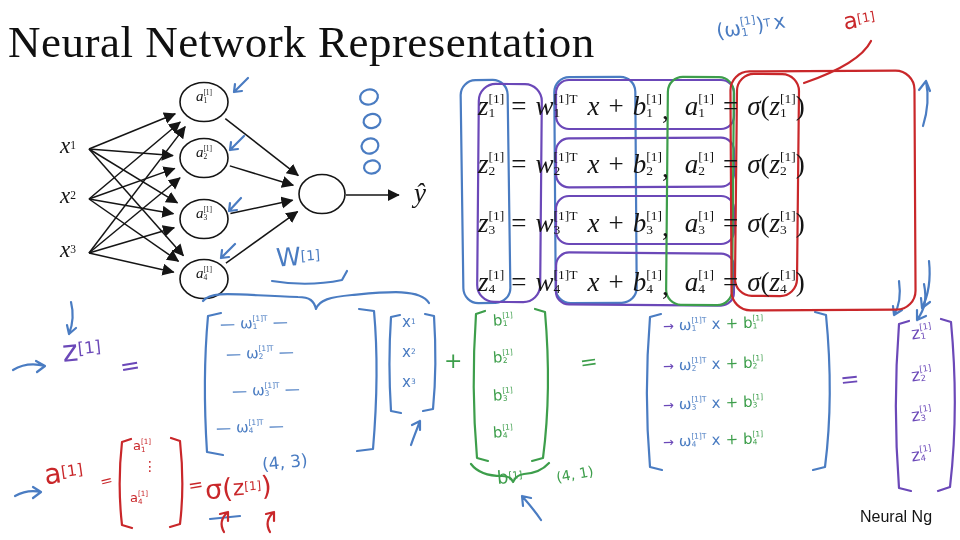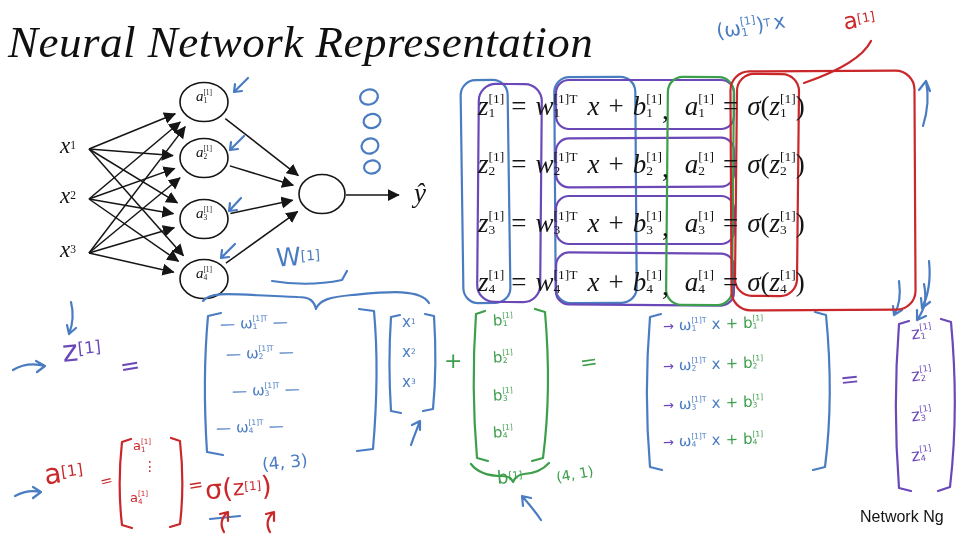--- a/index.html
+++ b/index.html
@@ -1,20 +1,20 @@
 <!DOCTYPE html>
 <html><head>
 <meta charset="utf-8">
 <style>
   html,body{margin:0;padding:0;background:#888;}
   #slide{position:relative;width:960px;height:540px;background:#ffffff;overflow:hidden;
          font-family:"Liberation Serif","DejaVu Serif",serif;}
   #strokes{position:absolute;left:0;top:0;width:960px;height:540px;pointer-events:none;}
   .txt{position:absolute;white-space:nowrap;}
-  #title{left:8px;top:16px;font-size:45px;color:#101010;letter-spacing:.5px;font-style:italic;}
+  #title{left:8px;top:16px;font-size:45px;color:#101010;letter-spacing:.5px;}
   .it{font-style:italic;}
   
   .sym{display:inline-flex;align-items:center;}
   .ss{display:inline-flex;flex-direction:column;align-items:flex-start;justify-content:center;
       font-style:normal;font-size:.5em;line-height:1.02;}
   .ss .sup,.ss .sub{display:block;}
   
   .eqrow{position:absolute;left:478px;display:inline-flex;align-items:center;height:56px;
          font-size:27px;color:#151515;}
   .eqrow .base{font-style:italic;}
@@ -120,21 +120,21 @@
       <rect x="731" y="71" width="184" height="239" rx="19" transform="rotate(-0.3 823 190)"></rect>
       <path d="M871,41 C862,59 836,72 804,83"></path>
       <path d="M131,439 L122,442 C119,469 119,499 122,525 L132,528"></path>
       <path d="M171,438 L180,441 C183,469 183,499 180,524 L170,527"></path>
       <path d="M224,532 C220,525 221,518 228,512 M228,512 l-8,2 M228,512 l0,9"></path>
       <path d="M270,532 C266,525 267,518 274,512 M274,512 l-8,2 M274,512 l0,9"></path>
     </g>
   </svg>
 
   <div id="title" class="txt">Neural Network Representation</div>
-  <div id="author" class="txt">Network Ng</div>
+  <div id="author" class="txt">Neural Ng</div>
 
   <div id="net-labels">
       <div class="txt it" style="left: 50px; top: 133px; font-size: 23px; color: rgb(21, 21, 21); width: 36px; text-align: center;"><span class="sym">
           <span class="base it">x</span>
           <span class="ss">
             <span class="sub">1</span>
           </span>
         </span></div>
       <div class="txt it" style="left: 50px; top: 183px; font-size: 23px; color: rgb(21, 21, 21); width: 36px; text-align: center;"><span class="sym">
           <span class="base it">x</span>

